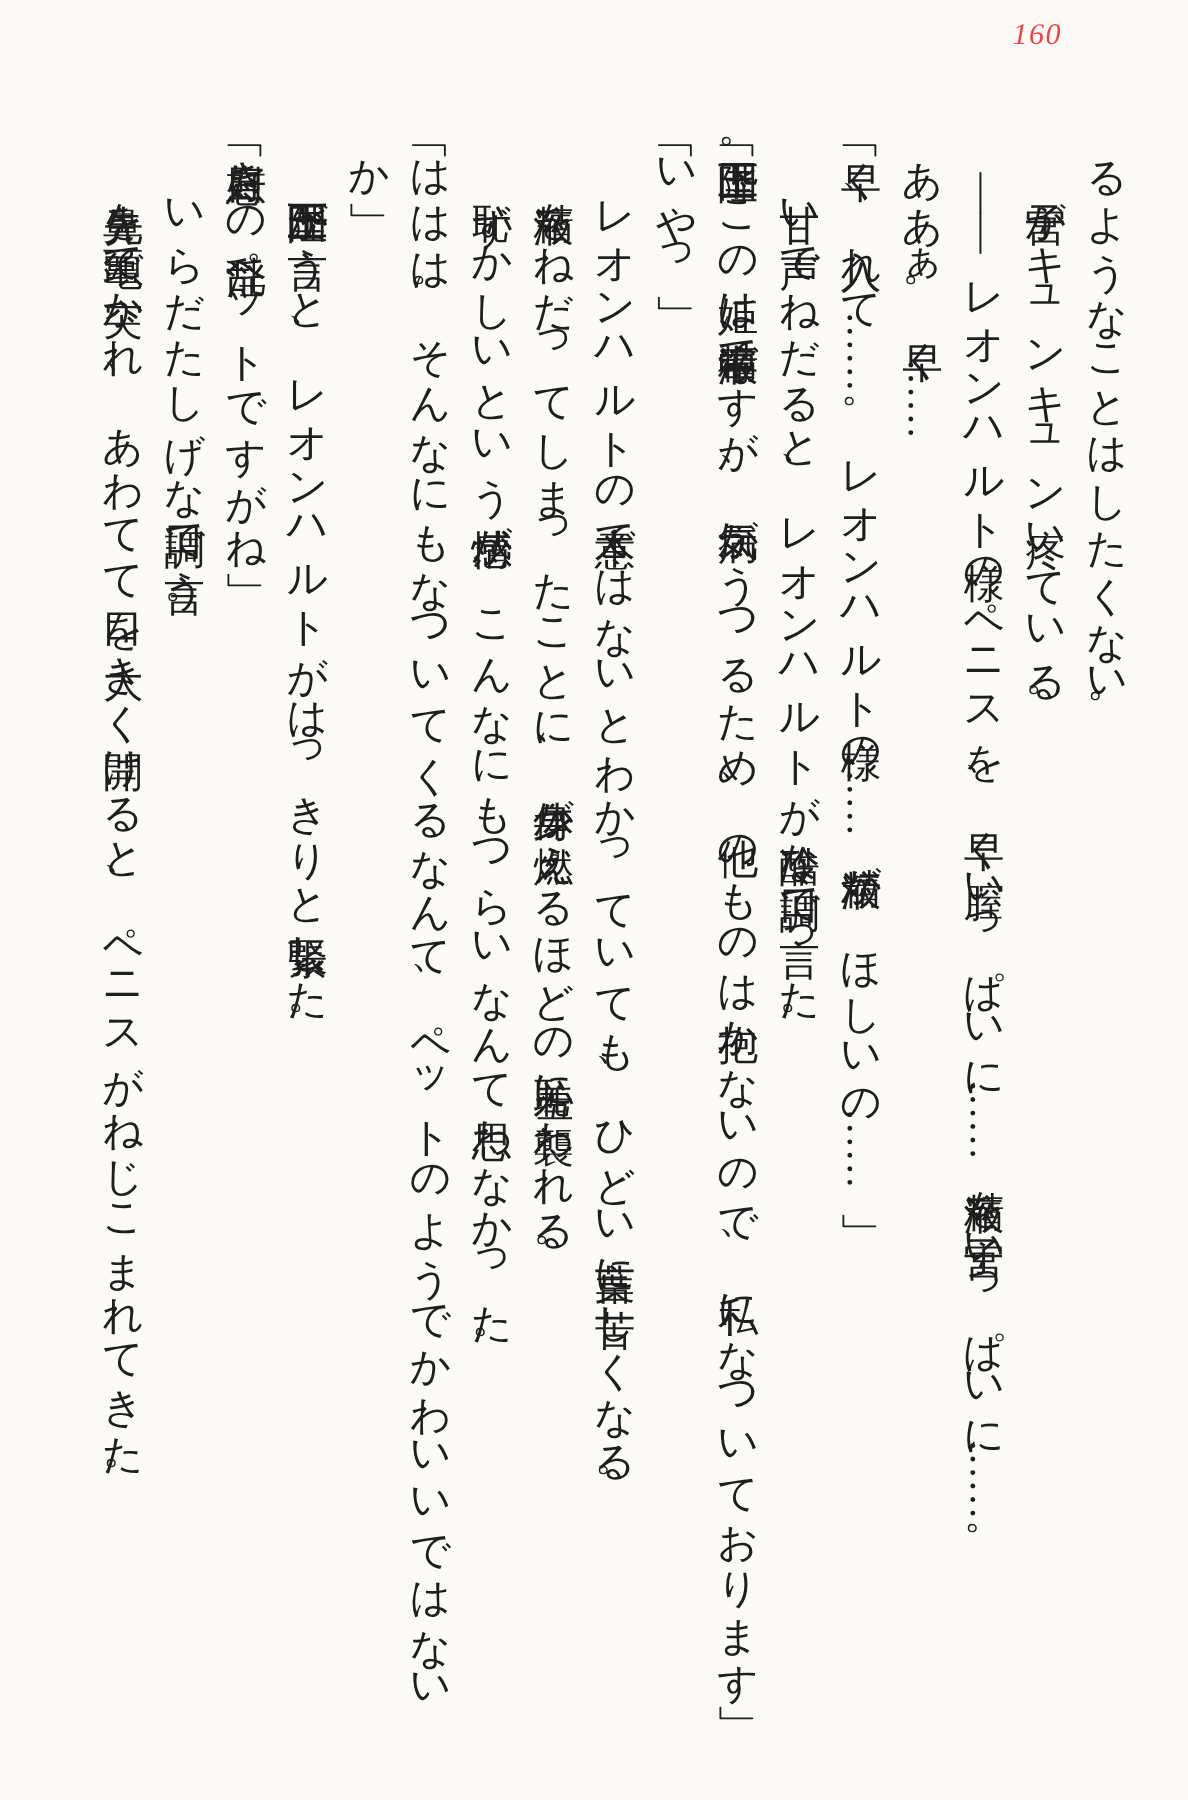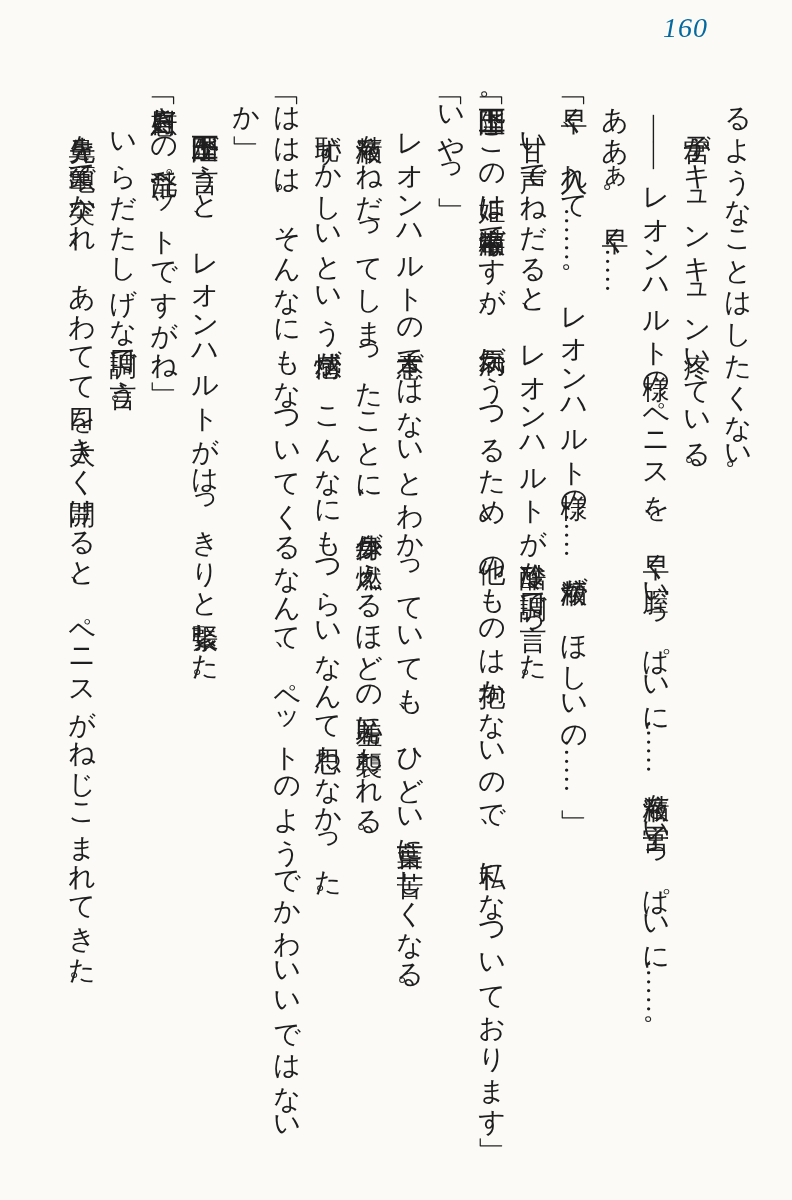--- a/index.html
+++ b/index.html
@@ -15,24 +15,24 @@
     width: 792px;
     height: 1200px;
     background: #fbfaf7;
     font-family: "Liberation Serif", "DejaVu Serif", serif;
     color: #1e1e1e;
   }
   .page-number {
     position: absolute;
     top: 12px;
     right: 84px;
-    font-size: 28px;
+    font-size: 20px;
     font-style: italic;
     letter-spacing: 1px;
-    color: #0369a1;
+    color: #ef4444;
   }
   .page-body {
     position: absolute;
     top: 88px;
     right: 34px;
     height: 1058px;
     writing-mode: vertical-rl;
     text-orientation: mixed;
     font-size: 27px;
     line-height: 41px;

